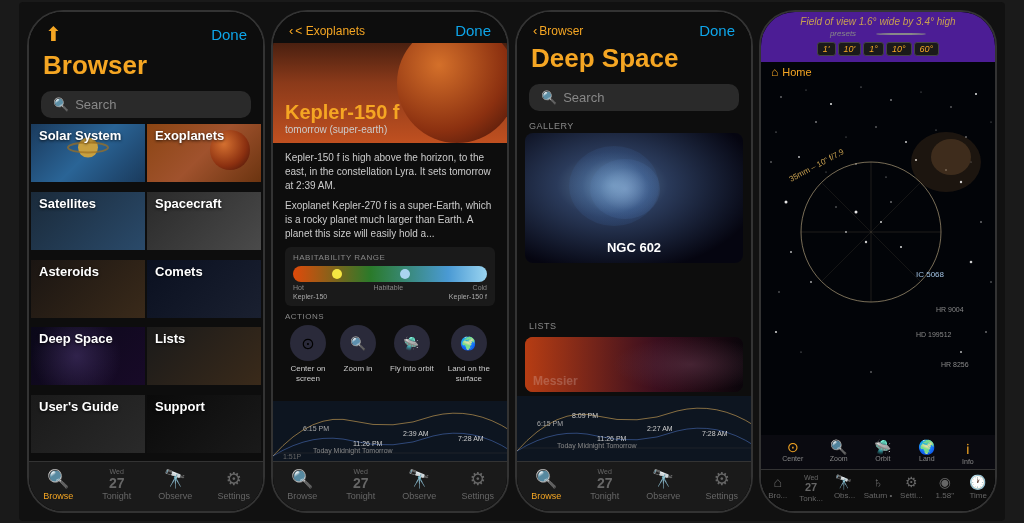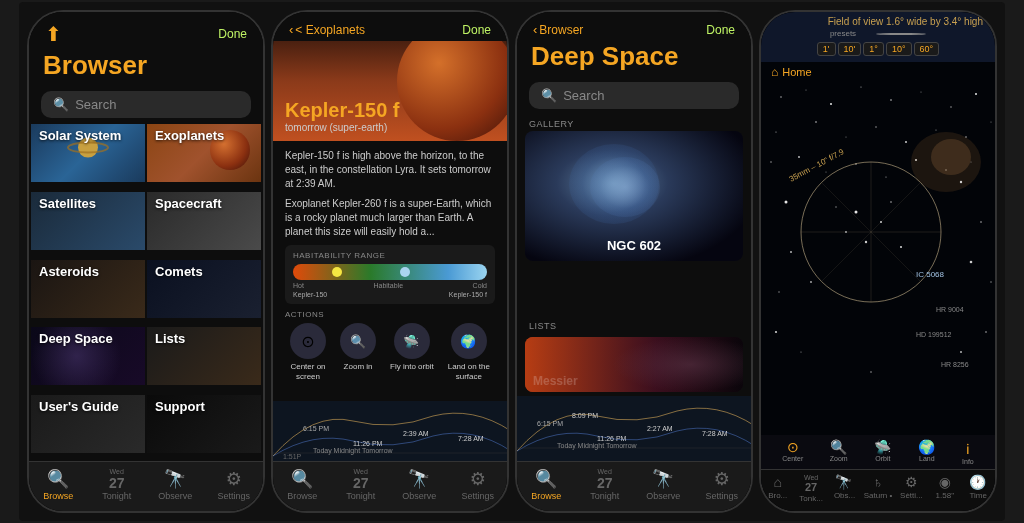--- a/index.html
+++ b/index.html
@@ -46,22 +46,22 @@
       align-items: center;
       padding: 10px 16px 4px;
       background: #0d0d0d;
     }
     .nav-title-large {
       font-size: 26px;
       font-weight: 700;
       color: #f5a623;
     }
     .nav-done {
-      color: #bef264;
-      font-size: 12px;
+      color: #0ea5e9;
+      font-size: 15px;
       font-weight: 500;
     }
     .nav-back {
       color: #f5a623;
       font-size: 13px;
       display: flex;
       align-items: center;
       gap: 2px;
     }
     .nav-icon {
@@ -358,23 +358,24 @@
       font-weight: 600;
     }
     .ds-timeline {
       height: 65px;
       background: #0d1520;
       position: relative;
       overflow: hidden;
       margin-top: auto;
     }
     .fov-header {
-      background: #0f172a;
+      background: #4c1d95;
       padding: 4px 12px;
-      text-align: right;
+      text-align: center;
+      font-style: italic;
     }
     .fov-title {
       font-size: 10px;
       color: #c8a050;
     }
     .presets-row {
       display: flex;
       justify-content: center;
       align-items: center;
       gap: 2px;
@@ -537,21 +538,21 @@
       <div class="kepler-content">
         <div class="kepler-hero">
           <div class="planet-circle"></div>
           <div class="kepler-header">
             <div class="kepler-name">Kepler-150 f</div>
             <div class="kepler-sub">tomorrow (super-earth)</div>
           </div>
         </div>
         <div class="kepler-body">
           <p class="kepler-desc">Kepler-150 f is high above the horizon, to the east, in the constellation Lyra. It sets tomorrow at 2:39 AM.</p>
-          <p class="kepler-desc">Exoplanet Kepler-260 f is a super-Earth, which is a rocky planet much larger than Earth. A planet this size will easily hold a...</p>
+          <p class="kepler-desc">Exoplanet Kepler-270 f is a super-Earth, which is a rocky planet much larger than Earth. A planet this size will easily hold a...</p>
           <div class="habitability-section">
             <div class="section-label">HABITABILITY RANGE</div>
             <div class="habit-bar">
               <div class="habit-marker habit-sun"></div>
               <div class="habit-marker habit-kepler"></div>
             </div>
             <div class="habit-labels">
               <span>Hot</span>
               <span>Habitable</span>
               <span>Cold</span>

